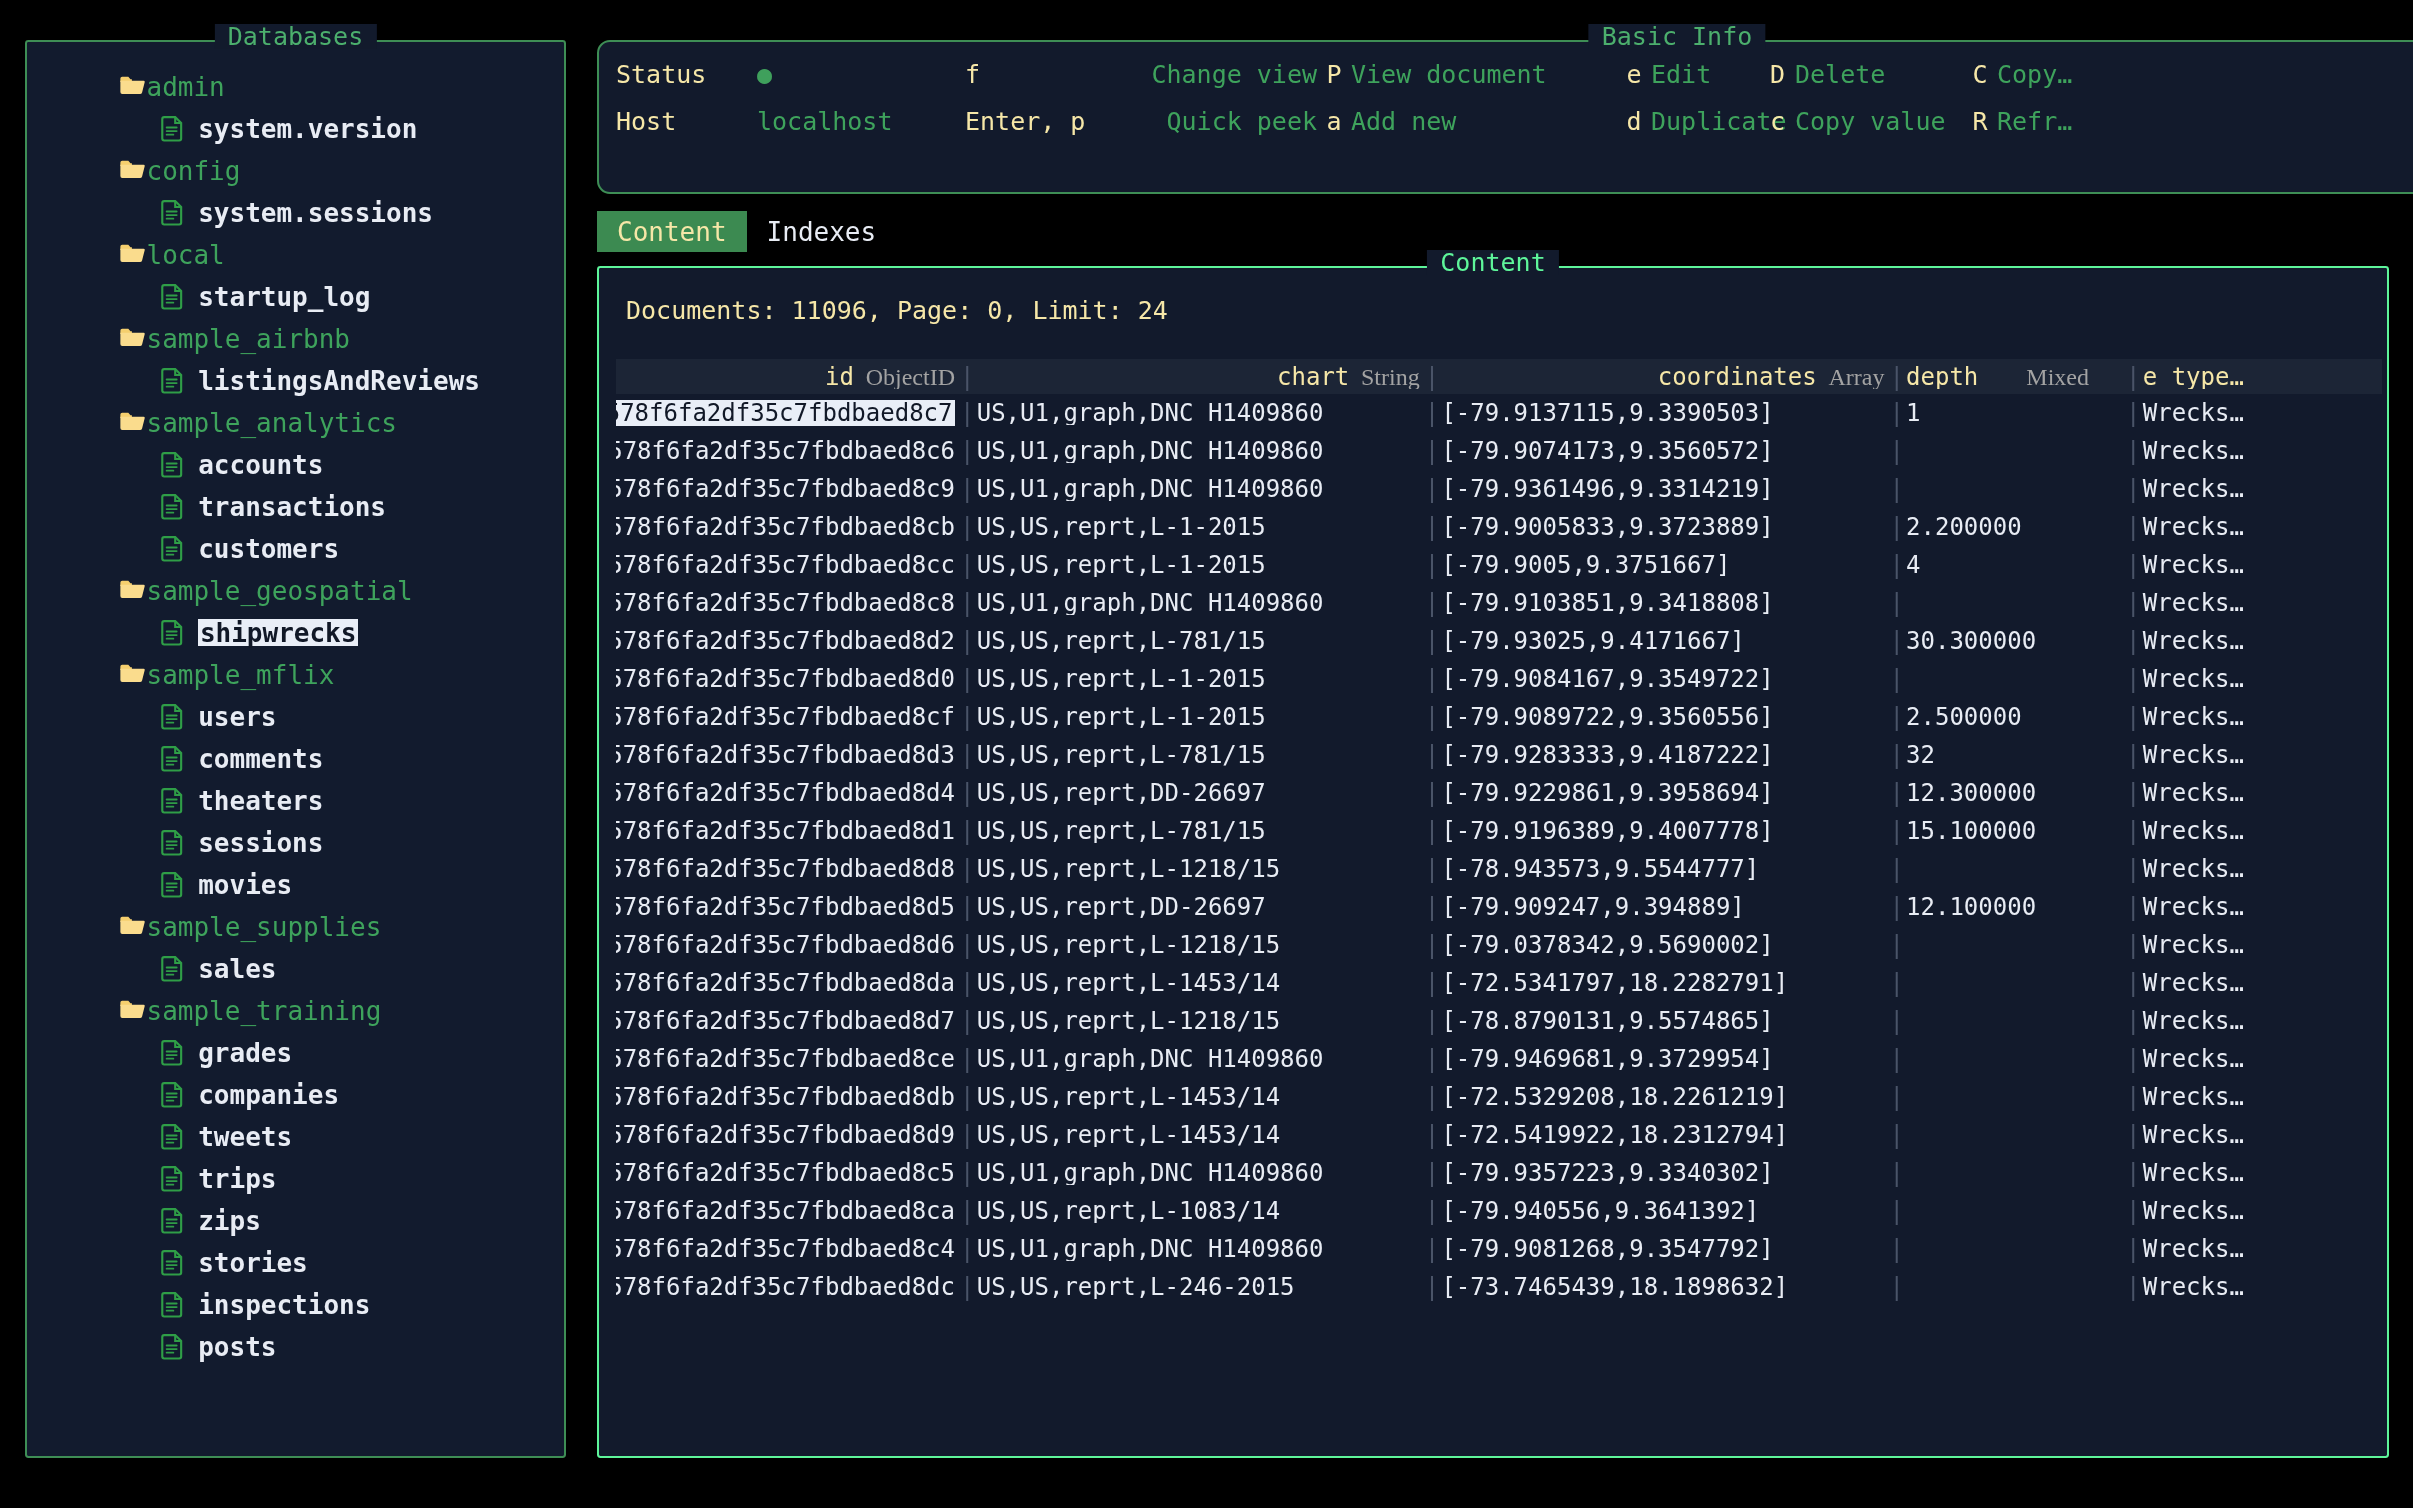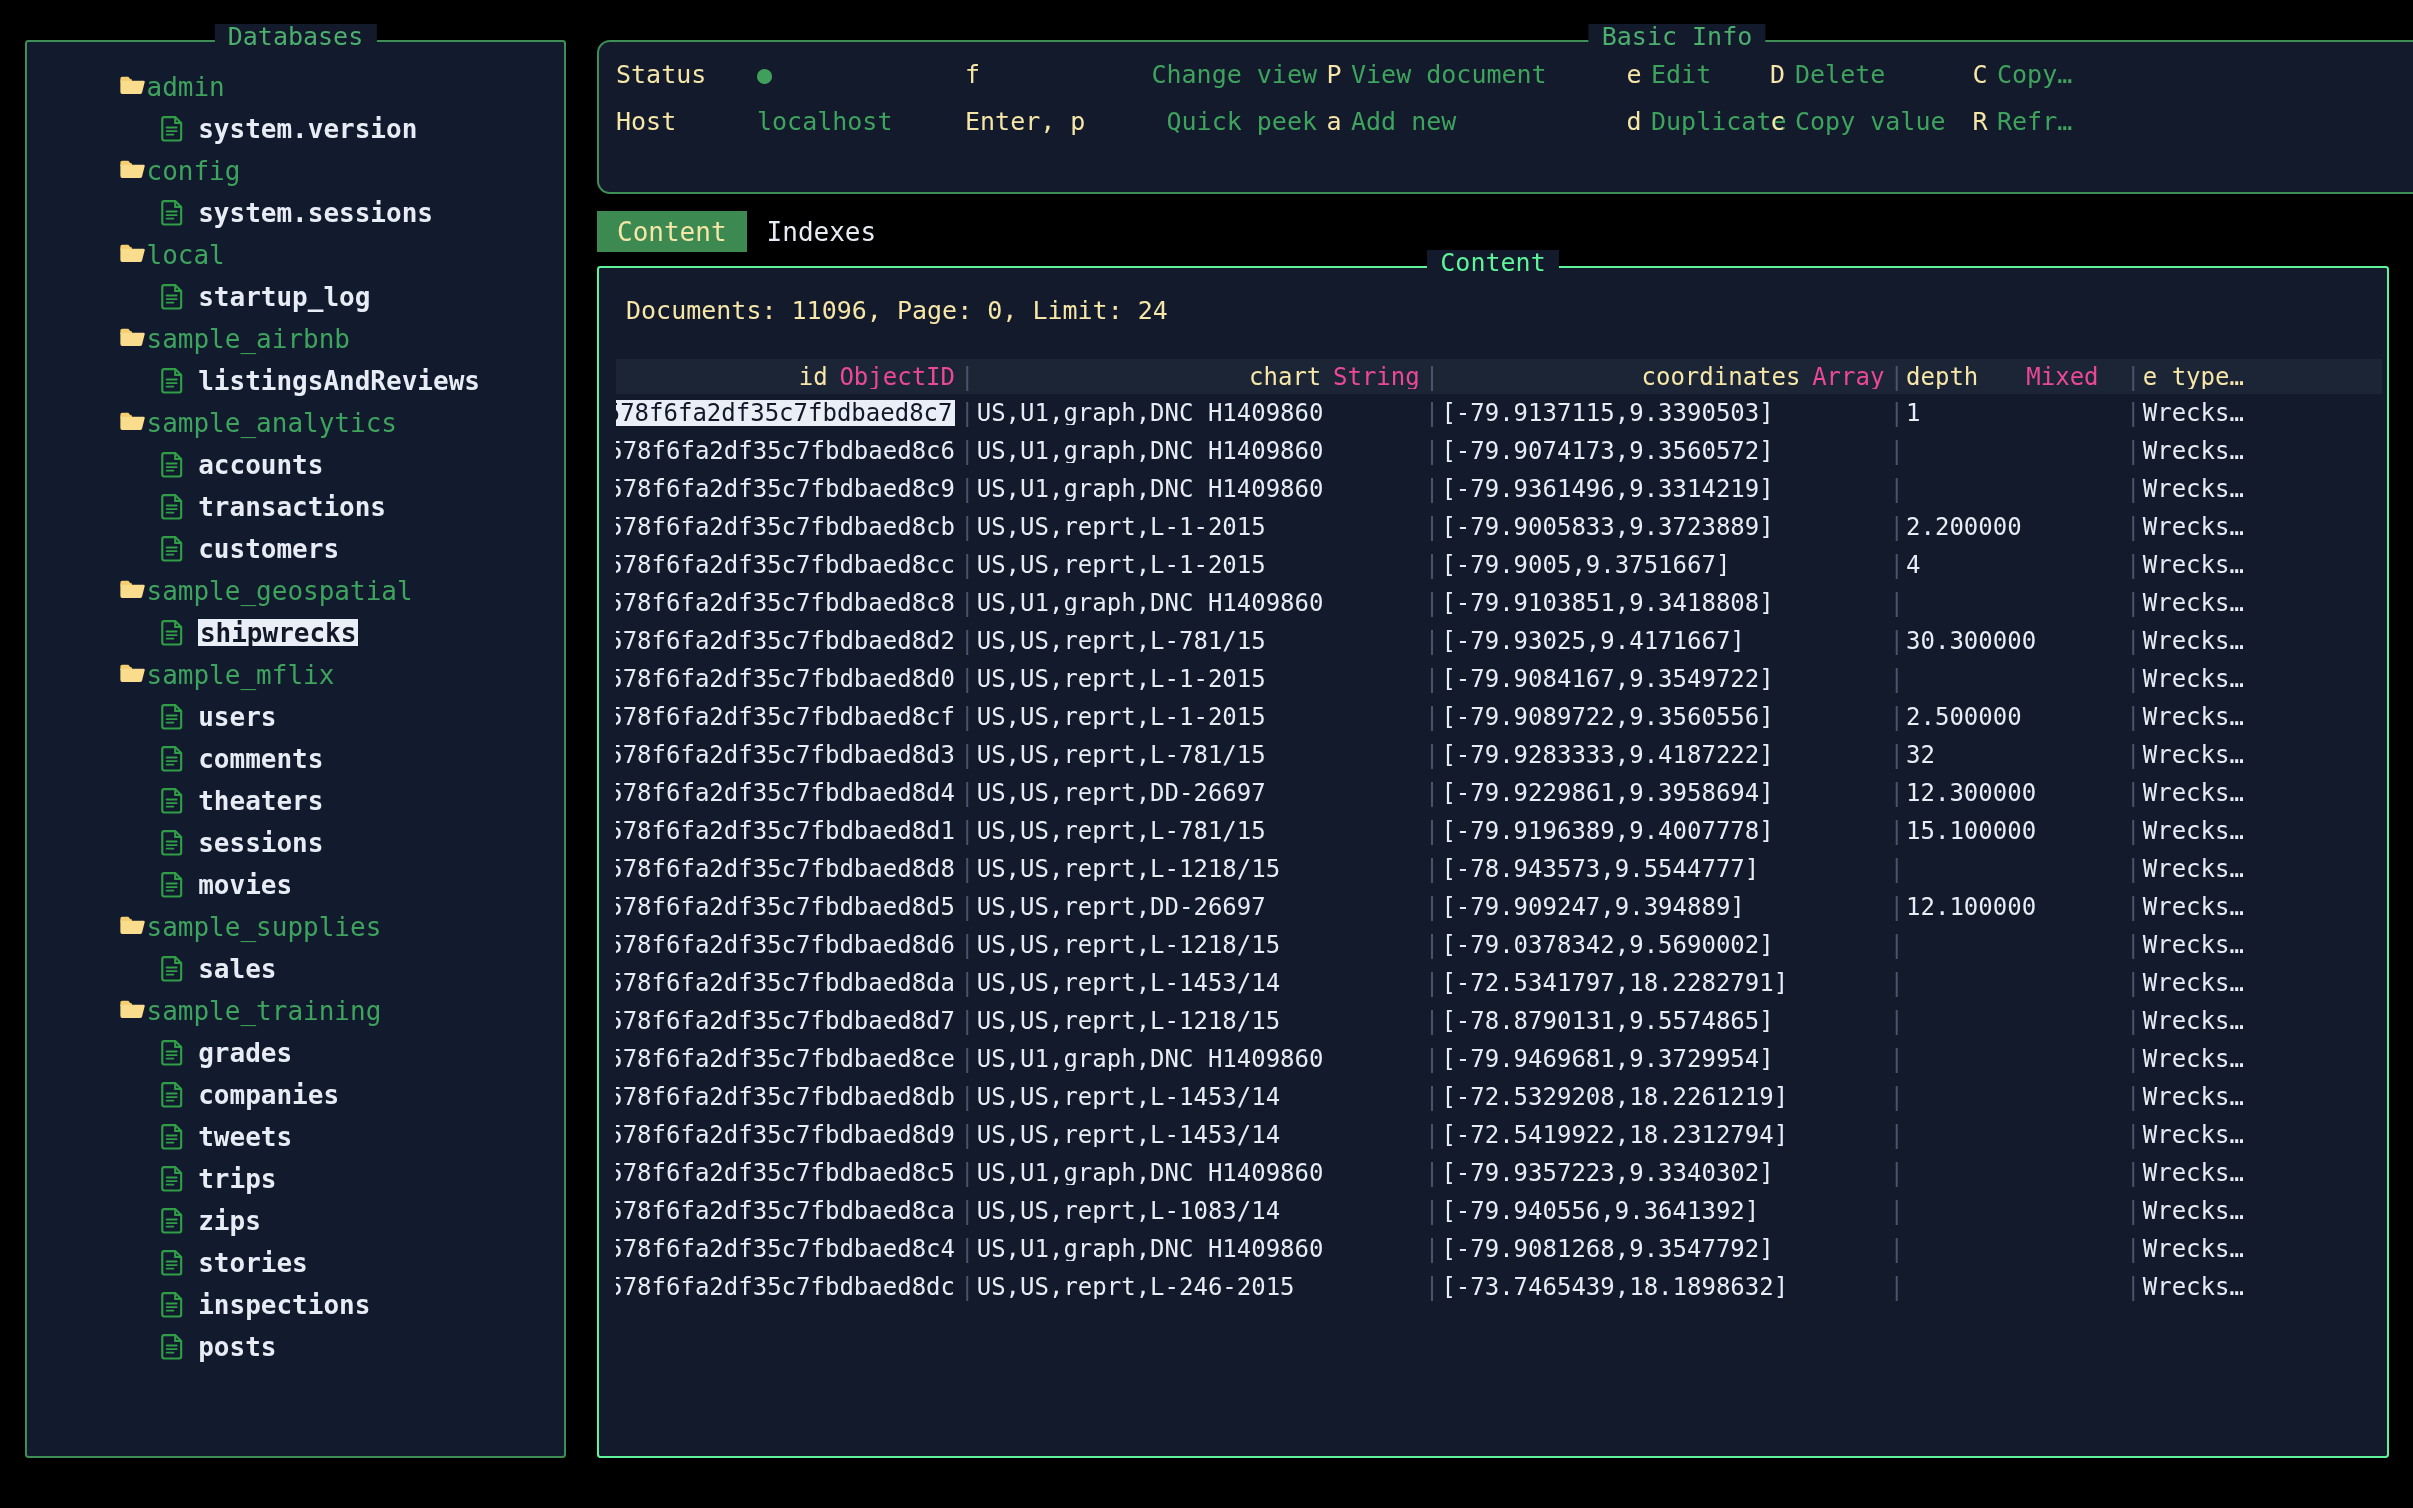--- a/index.html
+++ b/index.html
@@ -157,21 +157,21 @@
     font-size: 24px;
     padding: 0 5px;
     display: flex;
     align-items: baseline;
     justify-content: flex-end;
     gap: 11.7px;
     box-sizing: border-box;
     overflow: hidden;
   }
   .th .nm { color: #f6e7a8; text-align: center; }
-  .th .ty { color: #ec4899; }
+  .th .ty { color: #a3a3a3; font-family: Liberation Serif, serif; }
   .trow {
     display: flex;
     height: 38px;
     align-items: center;
     white-space: nowrap;
   }
   .td {
     font-size: 24px;
     color: #e8ecf4;
     padding: 0 5px;

